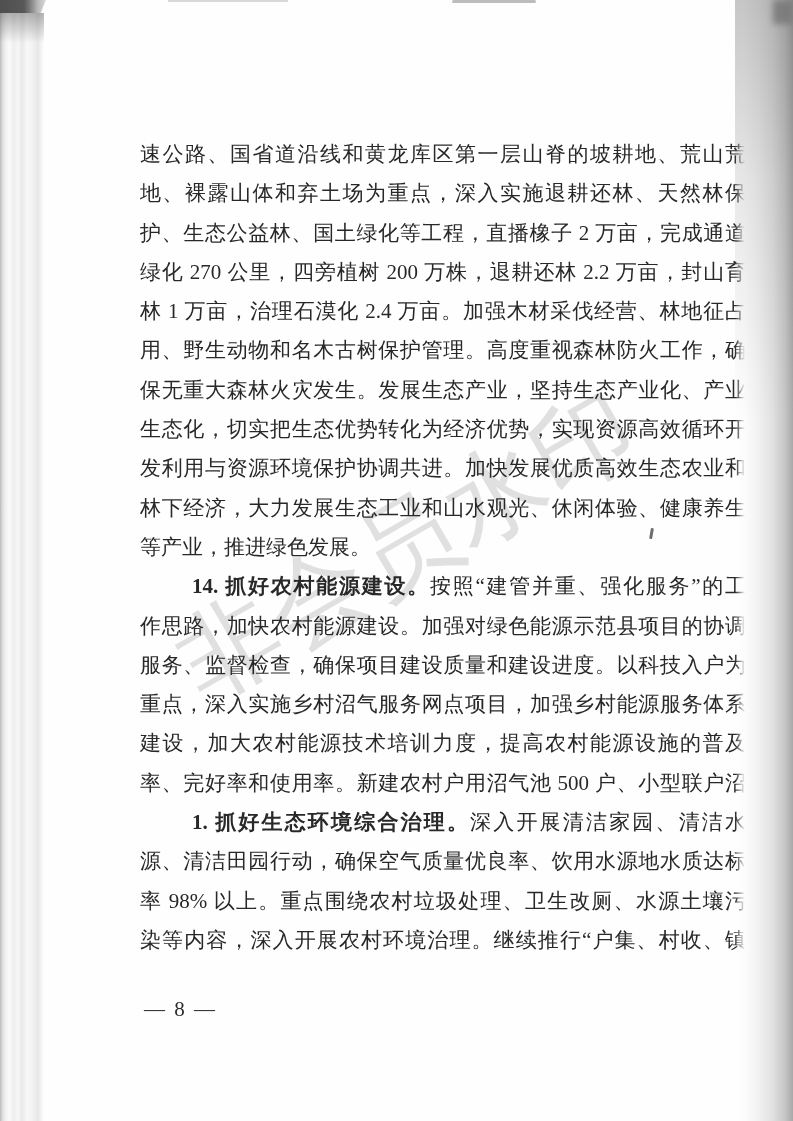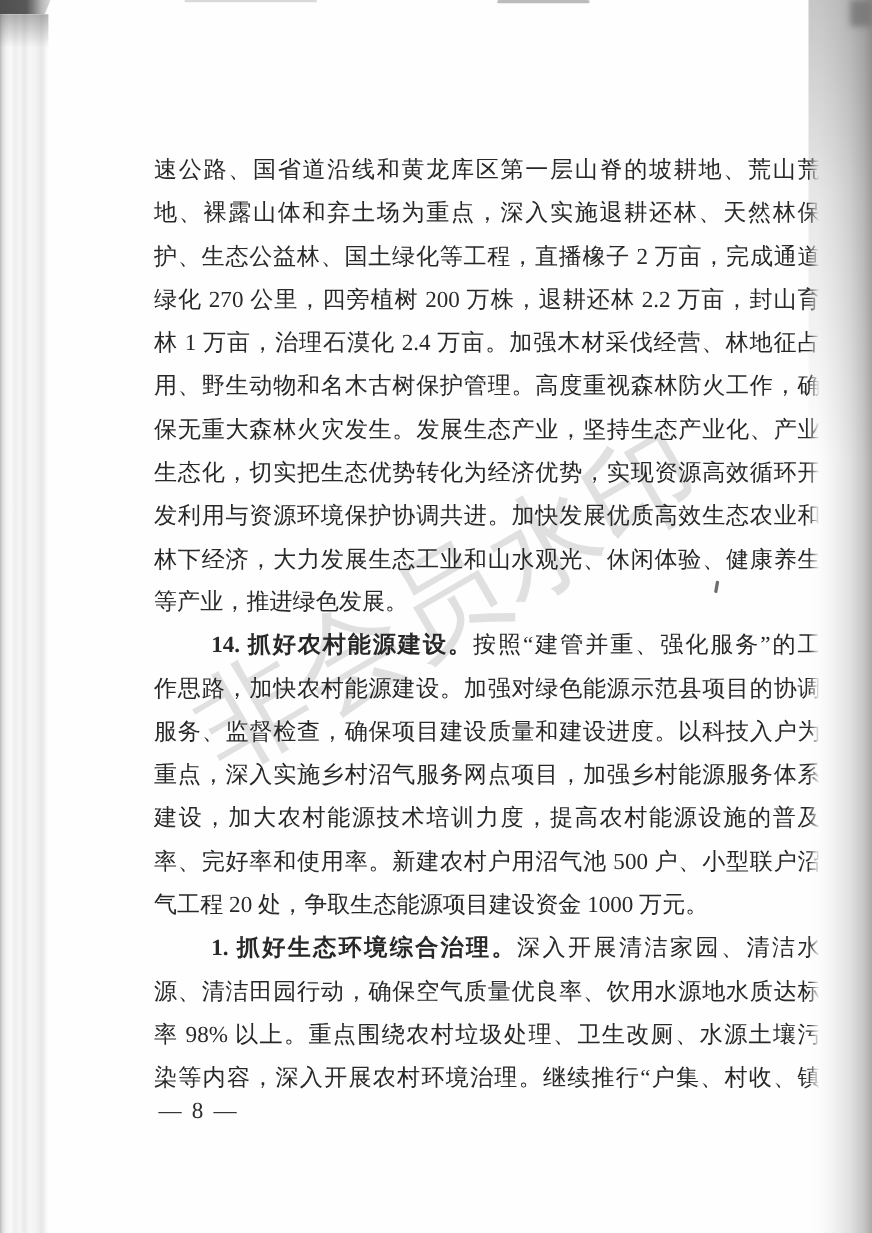--- a/index.html
+++ b/index.html
@@ -95,21 +95,20 @@
       <div class="line"><span>生态化，切实把生态优势转化为经济优势，实现资源高效循环开</span></div>
       <div class="line"><span>发利用与资源环境保护协调共进。加快发展优质高效生态农业和</span></div>
       <div class="line"><span>林下经济，大力发展生态工业和山水观光、休闲体验、健康养生</span></div>
       <div class="line end"><span>等产业，推进绿色发展。</span></div>
       <div class="line indent"><span class="bold">14. 抓好农村能源建设。</span><span>按照“建管并重、强化服务”的工</span></div>
       <div class="line"><span>作思路，加快农村能源建设。加强对绿色能源示范县项目的协调</span></div>
       <div class="line"><span>服务、监督检查，确保项目建设质量和建设进度。以科技入户为</span></div>
       <div class="line"><span>重点，深入实施乡村沼气服务网点项目，加强乡村能源服务体系</span></div>
       <div class="line"><span>建设，加大农村能源技术培训力度，提高农村能源设施的普及</span></div>
       <div class="line"><span>率、完好率和使用率。新建农村户用沼气池 500 户、小型联户沼</span></div>
-      <div class="line end"><span>气工程 20 处，争取生态能源项目建设资金 1000 万元。</span></div>
       <div class="line indent"><span class="bold">1. 抓好生态环境综合治理。</span><span>深入开展清洁家园、清洁水</span></div>
       <div class="line"><span>源、清洁田园行动，确保空气质量优良率、饮用水源地水质达标</span></div>
       <div class="line"><span>率 98% 以上。重点围绕农村垃圾处理、卫生改厕、水源土壤污</span></div>
       <div class="line"><span>染等内容，深入开展农村环境治理。继续推行“户集、村收、镇</span></div>
     </div>
 
   <div class="page-number">— 8 —</div>
 
   <div class="scan-left-band"></div>
   <div class="scan-topleft-corner"></div>

